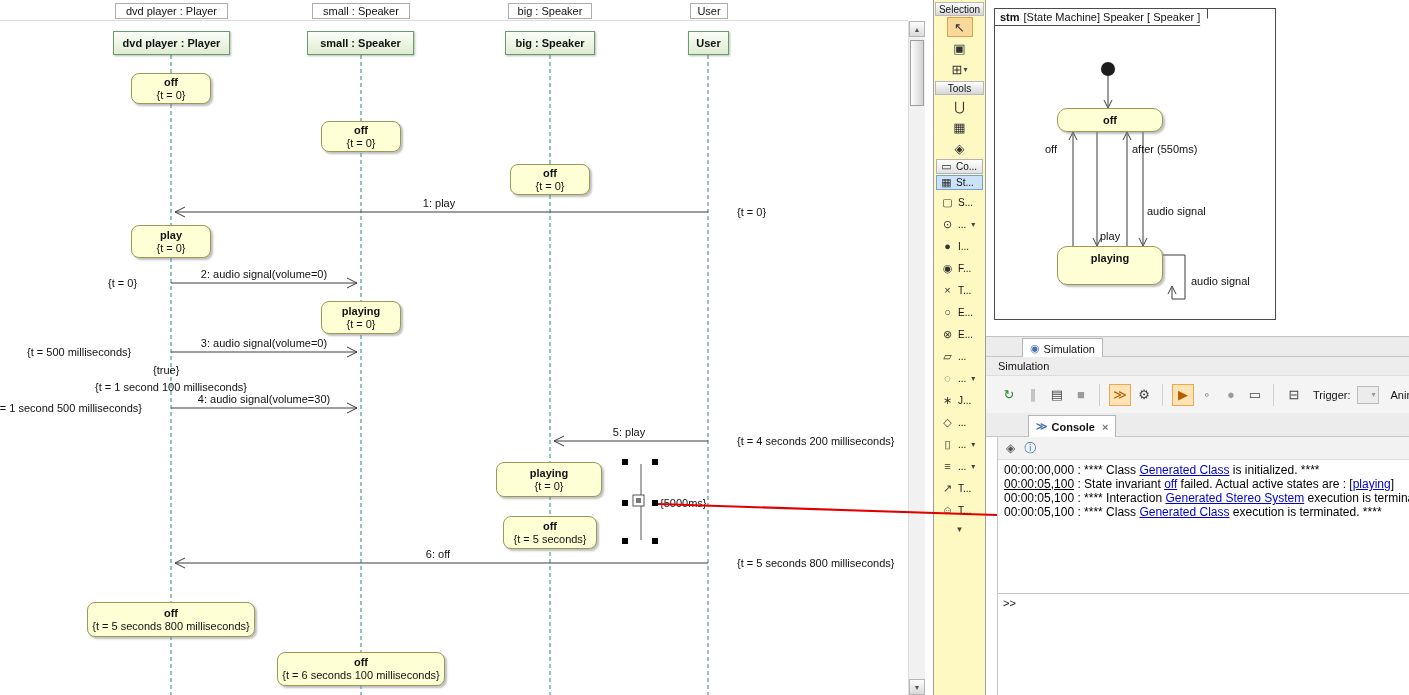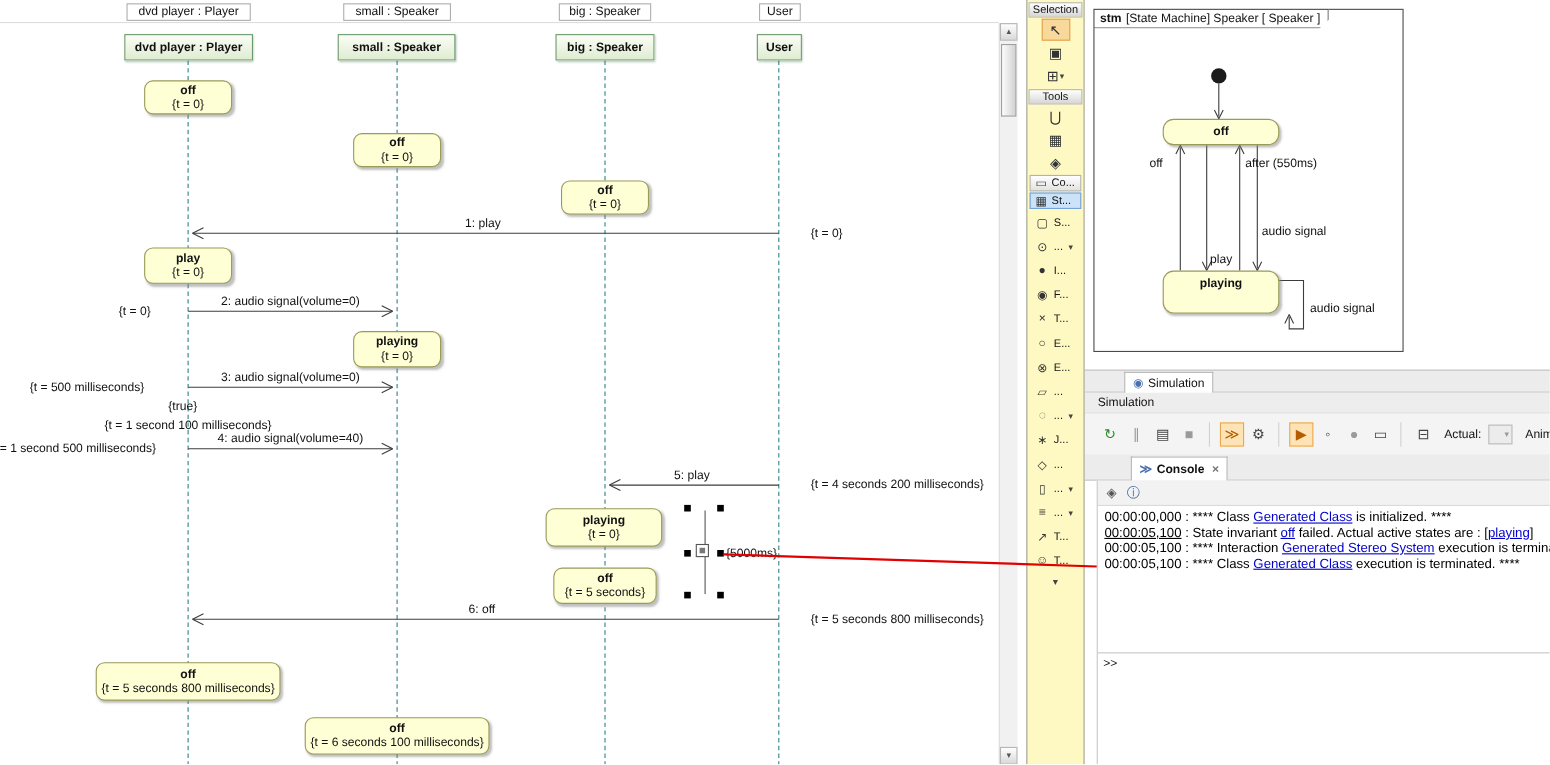--- a/index.html
+++ b/index.html
@@ -157,21 +157,21 @@
       <div class="state-time">{t = 5 seconds 800 milliseconds}</div>
     </div>
     <div class="state" style="left:277px;top:652px;width:168px;height:34px">
       <div class="state-name">off</div>
       <div class="state-time">{t = 6 seconds 100 milliseconds}</div>
     </div>
 
     <div class="mlabel" style="left:439px;top:197px">1: play</div>
     <div class="mlabel" style="left:264px;top:268px">2: audio signal(volume=0)</div>
     <div class="mlabel" style="left:264px;top:337px">3: audio signal(volume=0)</div>
-    <div class="mlabel" style="left:264px;top:393px">4: audio signal(volume=40)</div>
+    <div class="mlabel" style="left:264px;top:393px">4: audio signal(volume=30)</div>
     <div class="mlabel" style="left:629px;top:426px">5: play</div>
     <div class="mlabel" style="left:438px;top:548px">6: off</div>
 
     <div class="tlabel" style="left:737px;top:206px">{t = 0}</div>
     <div class="tlabel" style="left:108px;top:277px">{t = 0}</div>
     <div class="tlabel" style="left:27px;top:346px">{t = 500 milliseconds}</div>
     <div class="tlabel" style="left:-10px;top:402px">{t = 1 second 500 milliseconds}</div>
     <div class="tlabel" style="left:737px;top:435px">{t = 4 seconds 200 milliseconds}</div>
     <div class="tlabel" style="left:737px;top:557px">{t = 5 seconds 800 milliseconds}</div>
     <div class="tlabel" style="left:153px;top:364px">{true}</div>
@@ -396,21 +396,21 @@
             <span class="ic-dim">●</span>
           </span>
           <span class="tb-ic">
             <span>▭</span>
           </span>
           <span class="tb-sep"></span>
           <span class="tb-ic">
             <span>⊟</span>
           </span>
         </span>
-      <span id="trigger-label">Actual:</span>
+      <span id="trigger-label">Trigger:</span>
       <span id="trigger-select">
           <span>▾</span>
         </span>
       <span id="animation-label">Animation</span>
     </div>
 
     <div id="console-tabstrip">
       <div class="tab" id="console-tab">
         <span class="tabic">≫</span>
         <span>Console</span>

